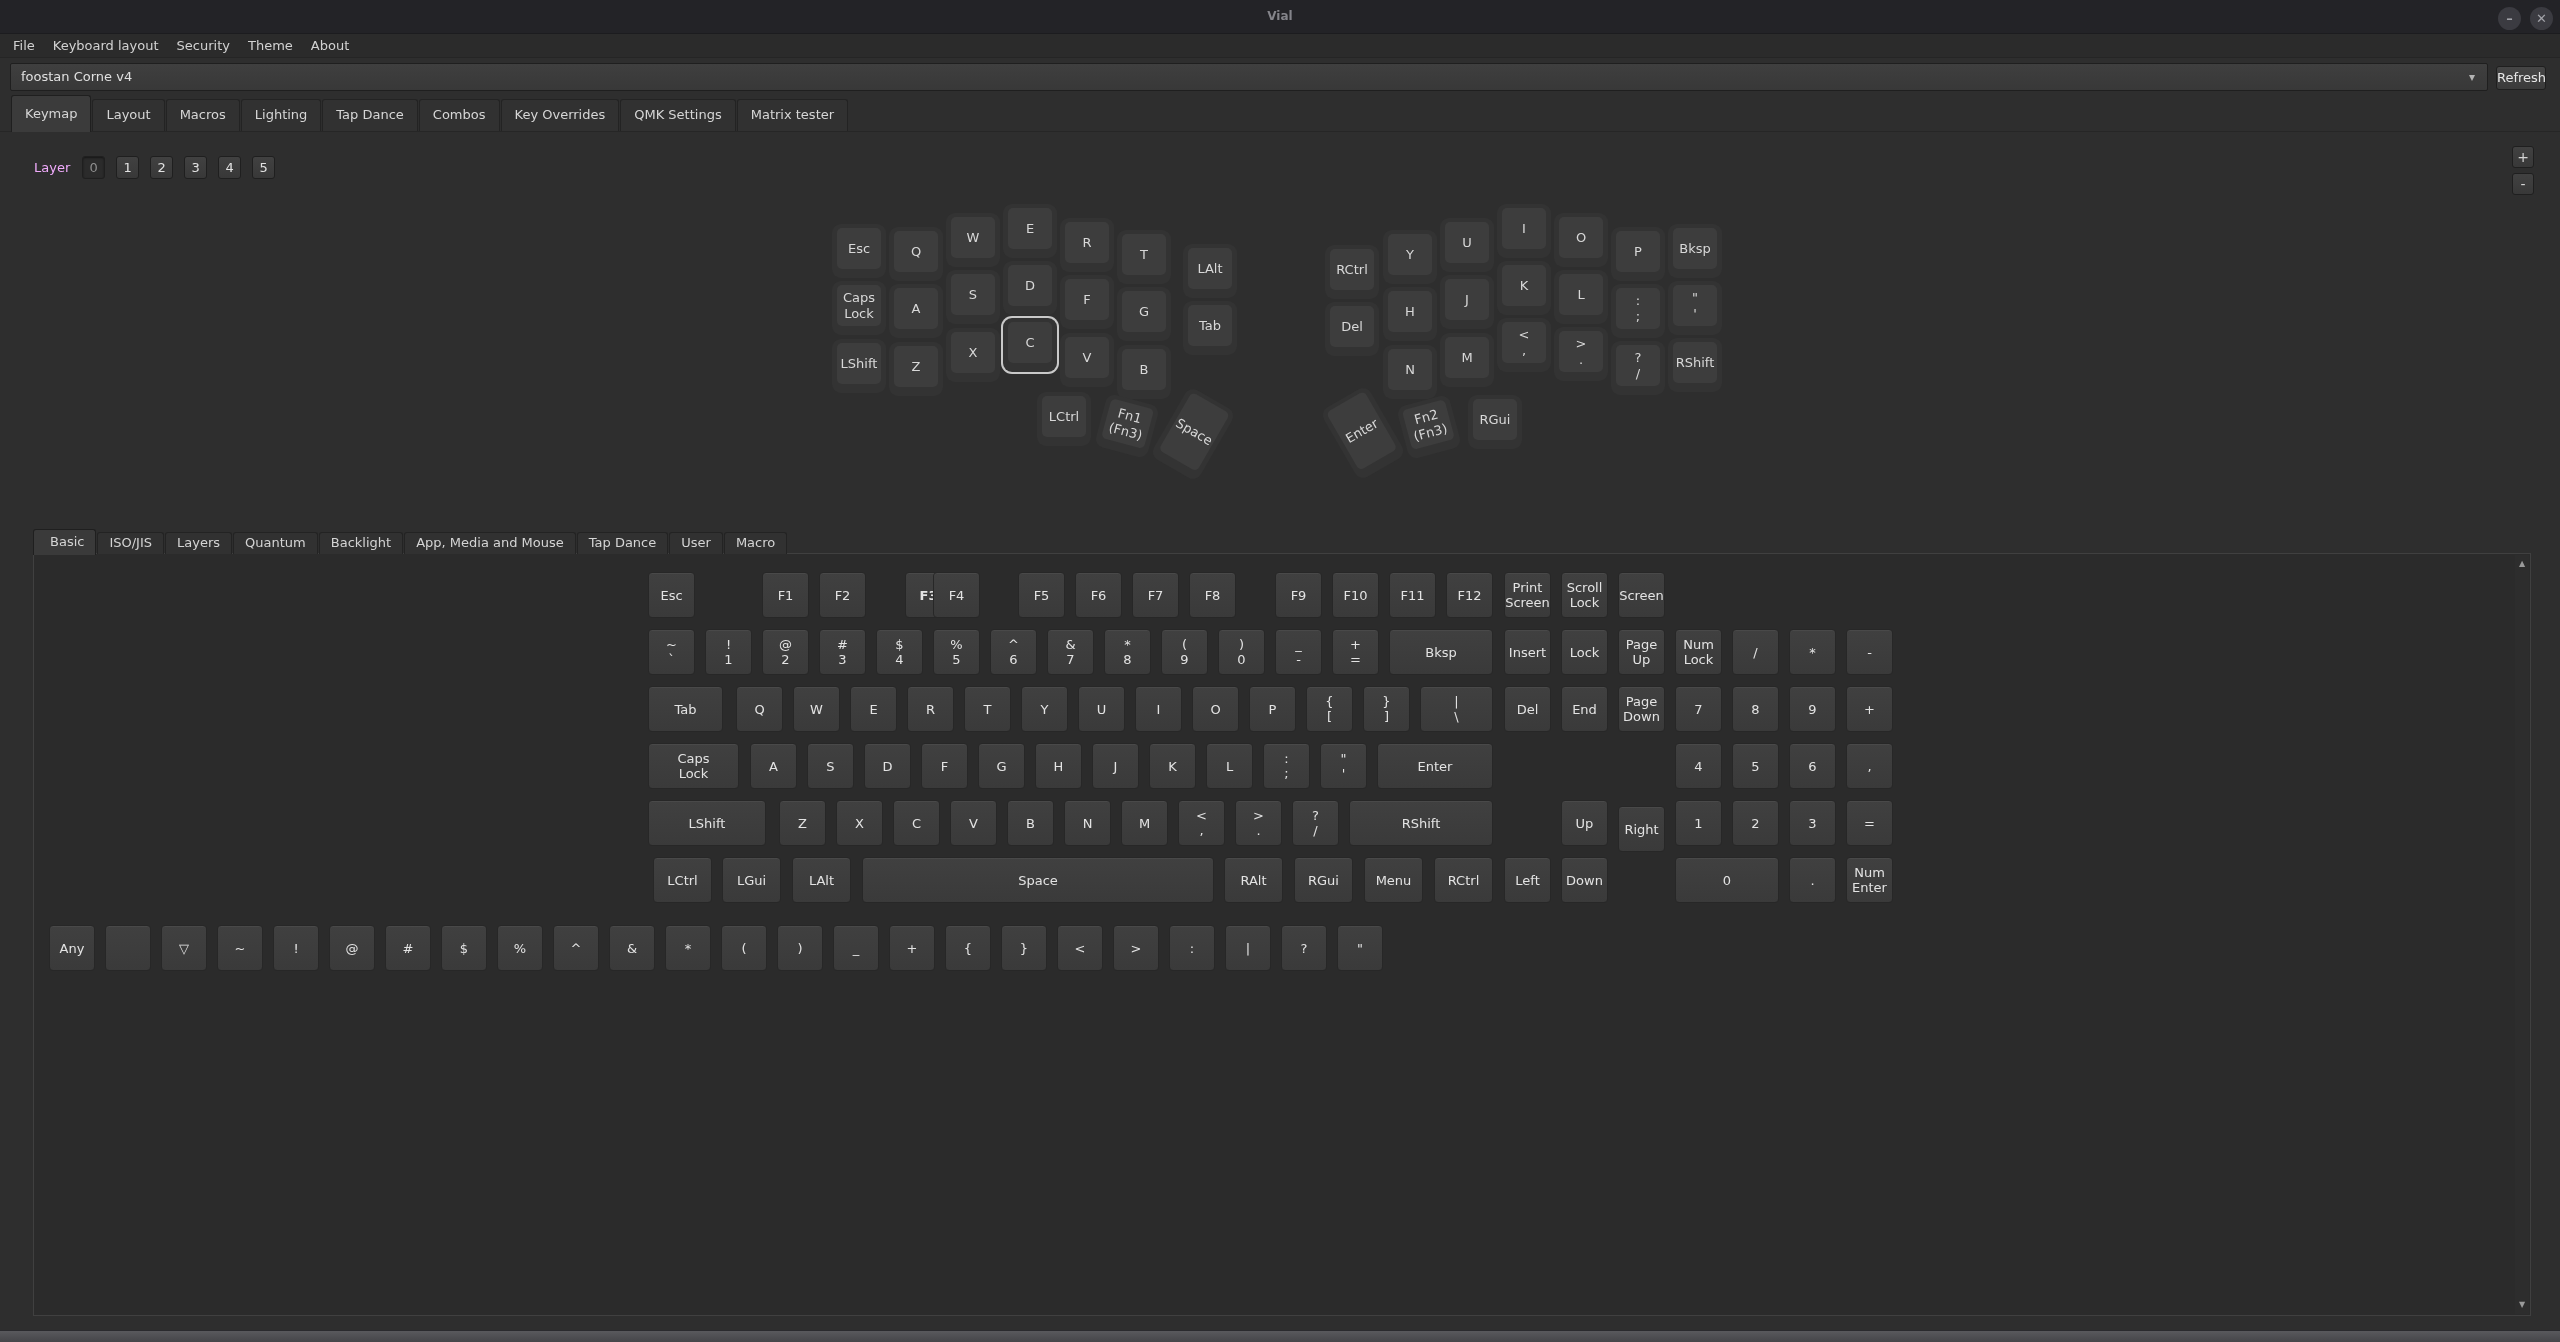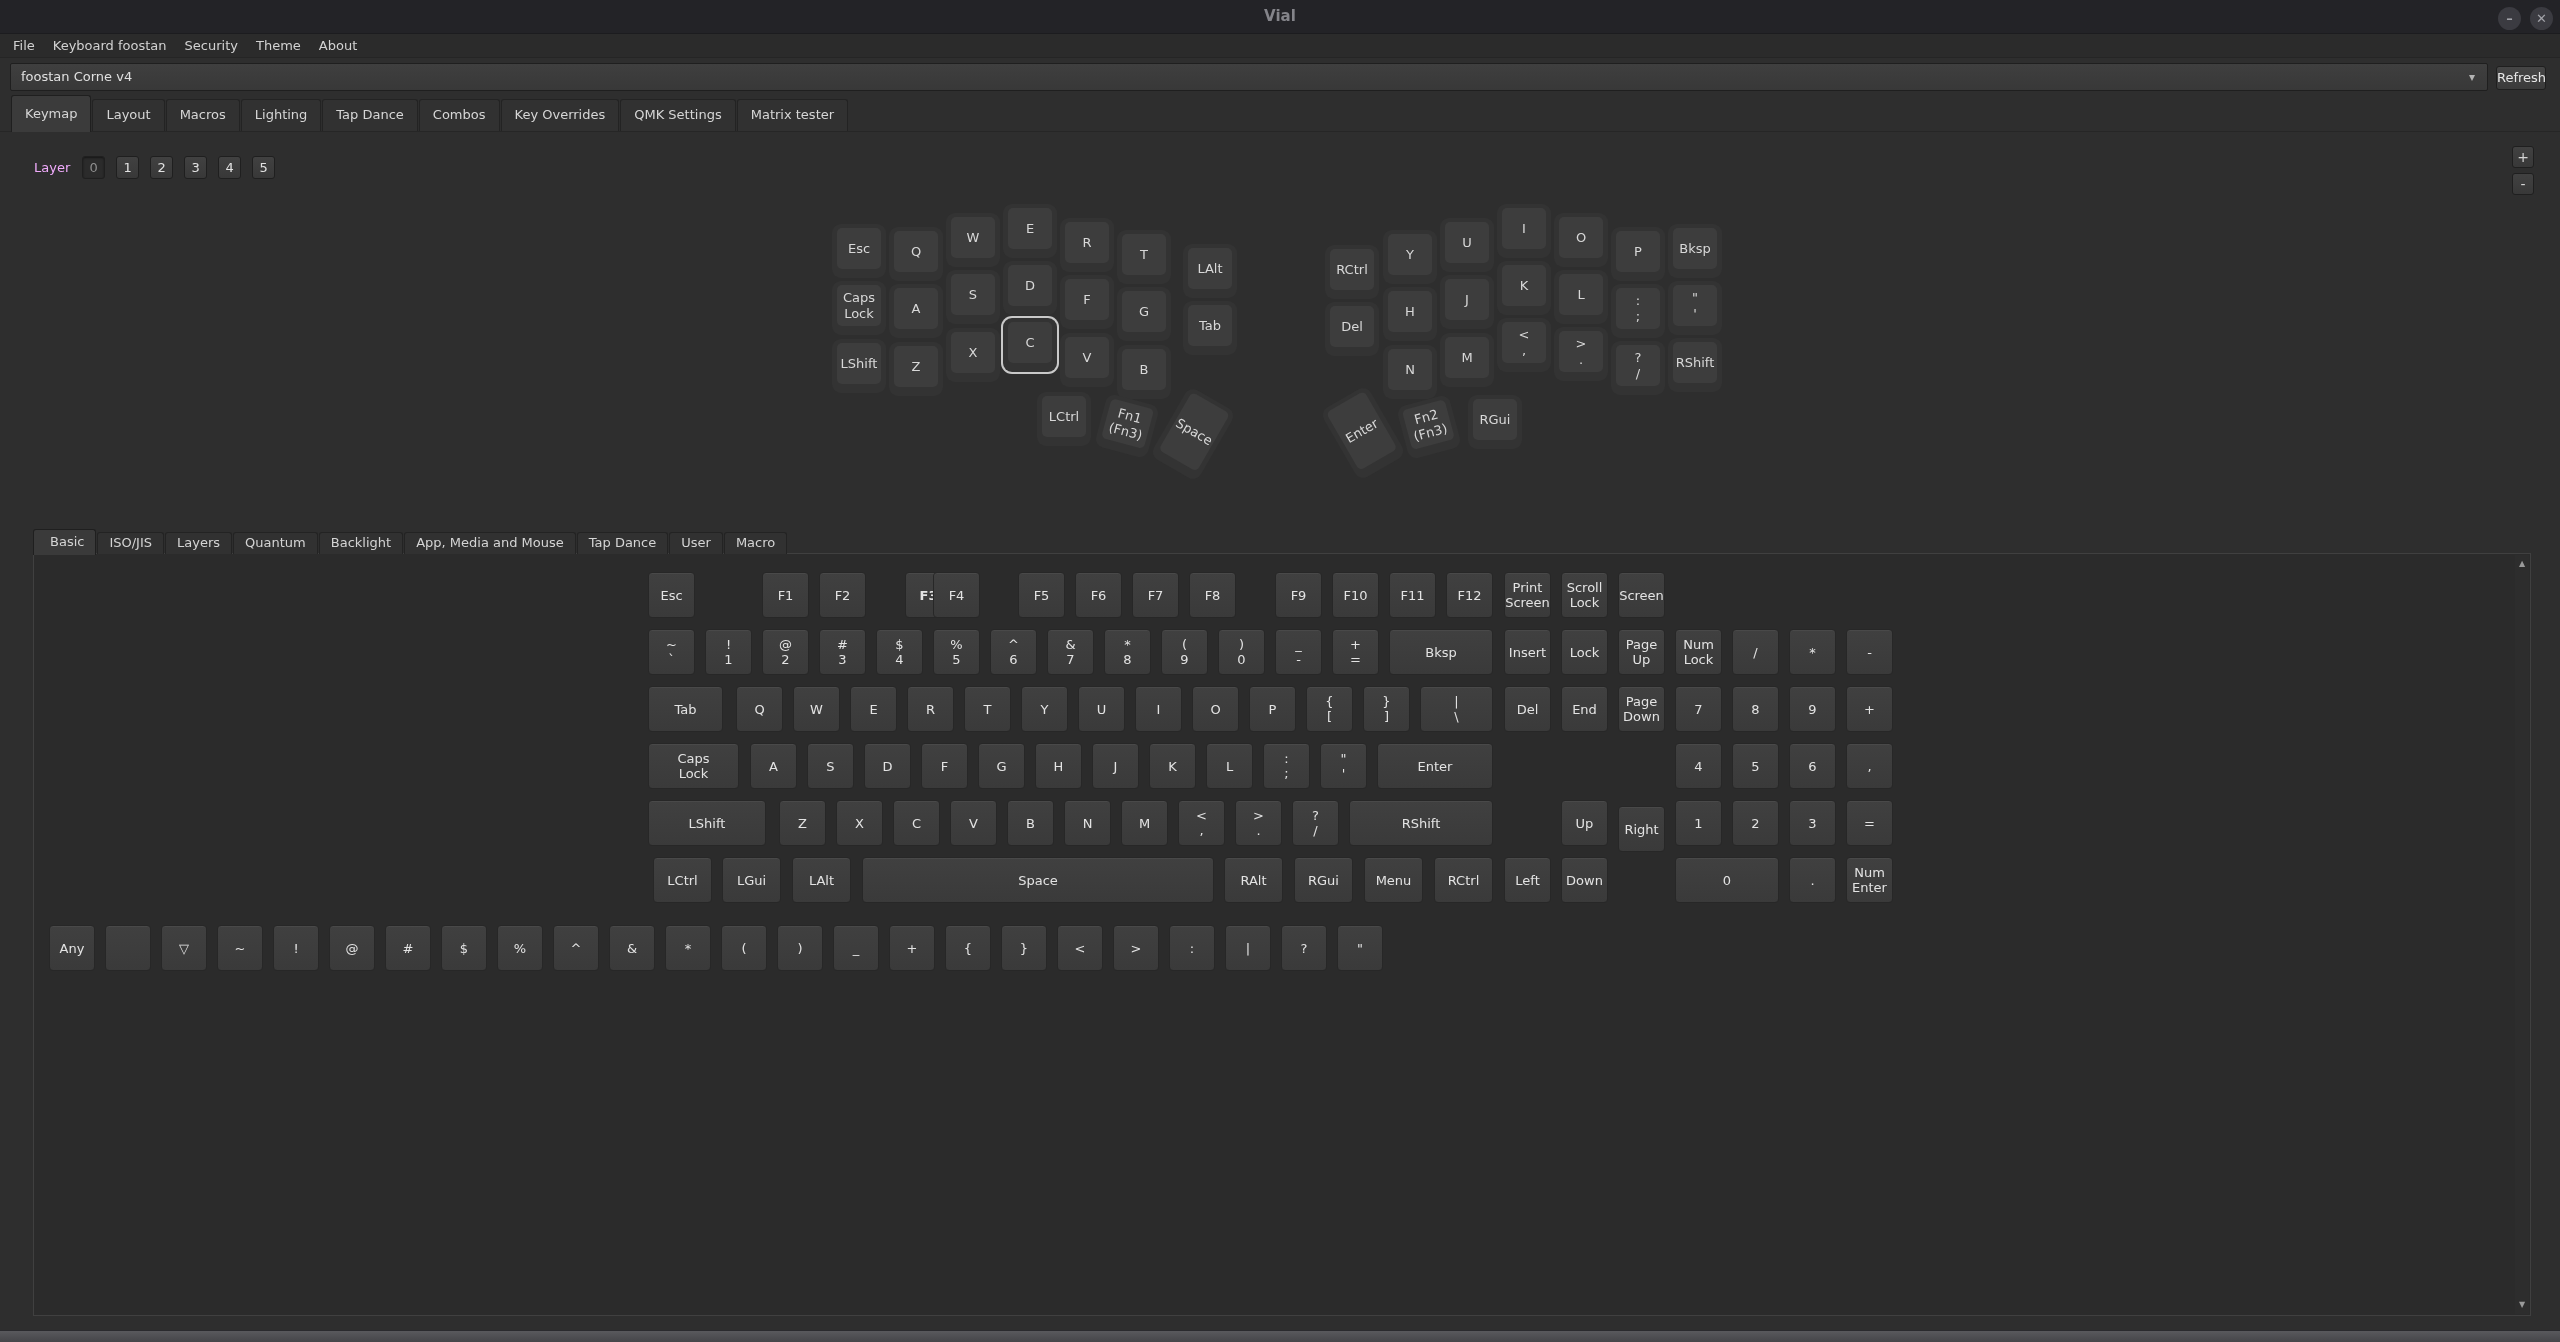--- a/index.html
+++ b/index.html
@@ -2,21 +2,21 @@
 <html><head>
 <meta charset="utf-8">
 <style>
   html,body{margin:0;padding:0;width:2560px;height:1342px;overflow:hidden;
     background:#2e2e2e;font-family:"DejaVu Sans",sans-serif;-webkit-font-smoothing:antialiased;}
   .app{position:absolute;inset:0;background:#2e2e2e;}
 
   
   .titlebar{position:absolute;left:0;top:0;width:2560px;height:33px;background:#232327;border-bottom:1px solid #1c1c1f;}
   .titlebar .title{position:absolute;left:0;right:0;top:0;height:33px;line-height:33px;text-align:center;
-    color:#84848a;font-weight:bold;font-size:15px;}
+    color:#84848a;font-weight:bold;font-size:12px;}
   .winbtn{position:absolute;top:7px;width:23px;height:23px;border-radius:50%;background:#3b3b41;
     color:#a2a3a9;font-size:13px;line-height:23px;text-align:center;font-weight:bold;}
   .winbtn.min{left:2498px;}
   .winbtn.close{left:2530px;}
 
   
   .menubar{position:absolute;left:0;top:34px;width:2560px;height:24px;background:#2b2b2b;
     border-bottom:1px solid #252525;display:flex;align-items:center;padding-left:4px;box-sizing:border-box;}
   .menu-item{padding:0 9px;color:#d2d2d2;font-size:13px;line-height:24px;}
 
@@ -93,21 +93,21 @@
     <div class="winbtn min">
       <span>–</span>
     </div>
     <div class="winbtn close">
       <span>✕</span>
     </div>
   </div>
 
   <div class="menubar" id="menubar">
       <div class="menu-item"><span>File</span></div>
-      <div class="menu-item"><span>Keyboard foostan</span></div>
+      <div class="menu-item"><span>Keyboard layout</span></div>
       <div class="menu-item"><span>Security</span></div>
       <div class="menu-item"><span>Theme</span></div>
       <div class="menu-item"><span>About</span></div>
     </div>
 
   <div class="combo">
     <span>foostan Corne v4</span>
     <span class="arrow">▾</span>
   </div>
   <div class="refresh-btn">

